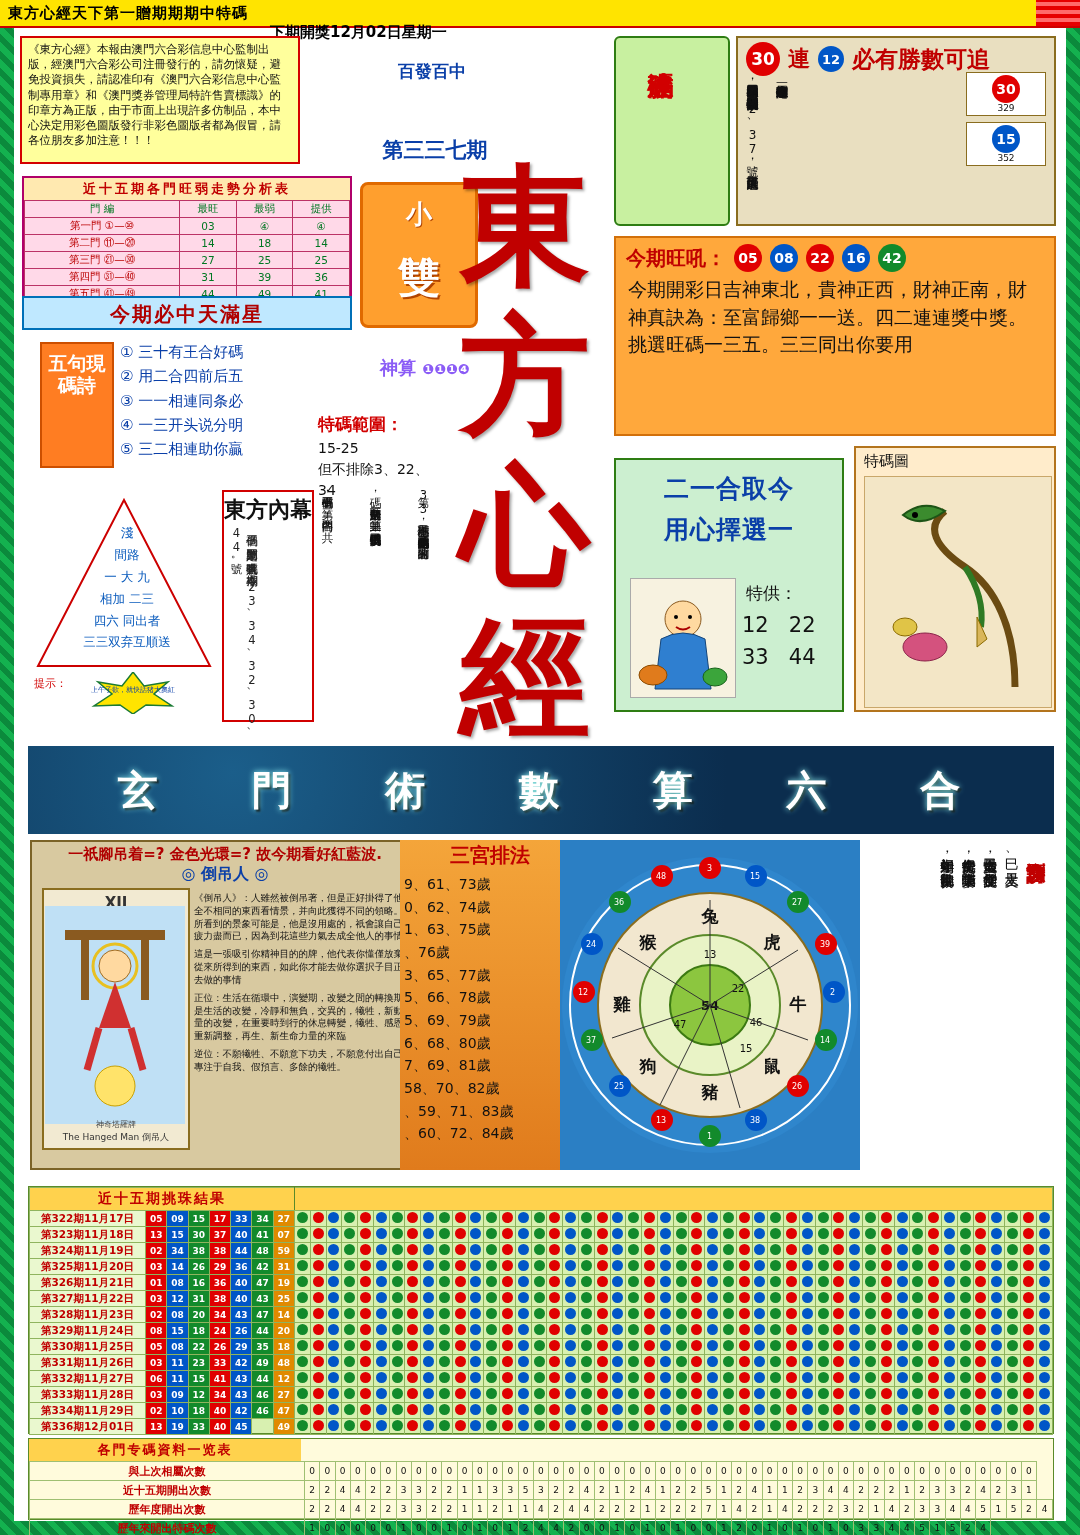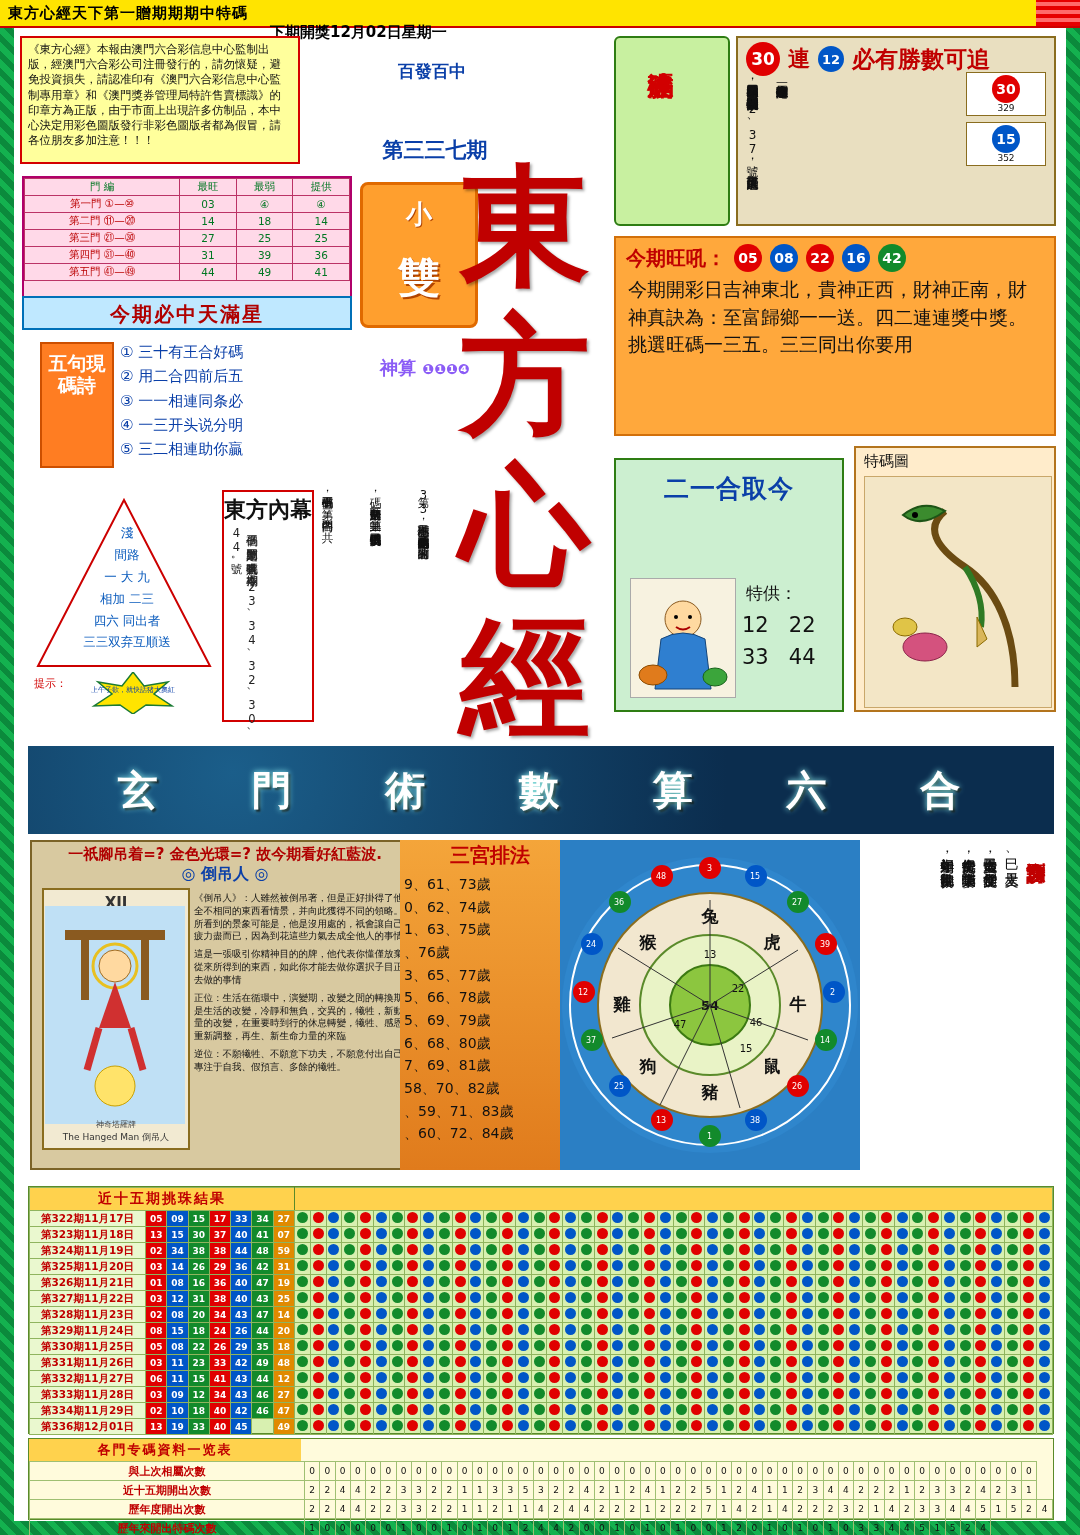--- a/index.html
+++ b/index.html
@@ -174,20 +174,21 @@
     <span class="t1">東方心經天下第一贈期期期中特碼</span>
     <span class="t2">下期開獎12月02日星期一</span>
   </div>
   <div class="topbar-red"></div>
 
   <div class="box" id="notice">
     <span>《東方心經》本報由澳門六合彩信息中心監制出版，經澳門六合彩公司注冊發行的，請勿懷疑，避免投資損失，請認准印有《澳門六合彩信息中心監制專用章》和《澳門獎券管理局特許售賣標識》的印章方為正版，由于市面上出現許多仿制品，本中心決定用彩色圖版發行非彩色圖版者都為假冒，請各位朋友多加注意！！！</span>
   </div>
 
   <div class="box" id="tbl15">
+    <div class="hd">近十五期各門旺弱走勢分析表</div>
     <table>
       <tbody>
           <tr>
         <td>門 編</td>
         <td>最旺</td>
         <td>最弱</td>
         <td>提供</td>
       </tr>
       <tr>
         <td class="c1">第一門 ①—⑩</td>
@@ -236,20 +237,25 @@
     <div>③ 一一相連同条必</div>
     <div>④ 一三开头说分明</div>
     <div>⑤ 三二相連助你贏</div>
   </div>
   <div class="box" id="wuju">五句現碼詩</div>
 
   <div class="box" id="shensuan">
     <span>神算</span>
     <span style="font-size:14px;">❶❶❶❹</span>
   </div>
+  <div class="box" id="temafw">
+    <div class="t">特碼範圍：</div>
+    <div>15-25</div>
+    <div>但不排除3、22、34</div>
+  </div>
 
   <div class="box" id="tri">
     <svg width="180" height="180">
       <polygon points="90,4 176,170 4,170" fill="none" stroke="#cc0000" stroke-width="2"></polygon>
     </svg>
     <div class="lines">
       <div>淺</div>
       <div>間路</div>
       <div>一 大 九</div>
       <div>相加 二三</div>
@@ -319,20 +325,21 @@
       <span class="ball b-blue" style="width:28px;height:28px;font-size:14px;">08</span>
       <span class="ball b-red" style="width:28px;height:28px;font-size:14px;">22</span>
       <span class="ball b-blue" style="width:28px;height:28px;font-size:14px;">16</span>
       <span class="ball b-green" style="width:28px;height:28px;font-size:14px;">42</span>
     </div>
     <div class="txt">今期開彩日吉神東北，貴神正西，財神正南，財神真訣為：至富歸鄉一一送。四二連連獎中獎。挑選旺碼一三五。三三同出你要用</div>
   </div>
 
   <div class="box" id="erhe">
     <div class="l1">二一合取今</div>
+    <div class="l2">用心擇選一</div>
     <div class="gong">
       <svg width="104" height="118" viewBox="0 0 104 118">
         <rect width="104" height="118" fill="#f7f2e0"></rect>
         <circle cx="52" cy="40" r="18" fill="#ffd9a0" stroke="#8a5a20"></circle>
         <path d="M30 60 q22 -12 44 0 l6 50 h-56z" fill="#2f7fd0" stroke="#14457a"></path>
         <circle cx="45" cy="38" r="2" fill="#000"></circle>
           <circle cx="59" cy="38" r="2" fill="#000"></circle>
         <path d="M45 48 q7 5 14 0" stroke="#a00" fill="none" stroke-width="2"></path>
         <ellipse cx="22" cy="96" rx="14" ry="10" fill="#e07b1c" stroke="#8a4a00"></ellipse>
         <ellipse cx="84" cy="98" rx="12" ry="9" fill="#3ba53b" stroke="#16621a"></ellipse>

